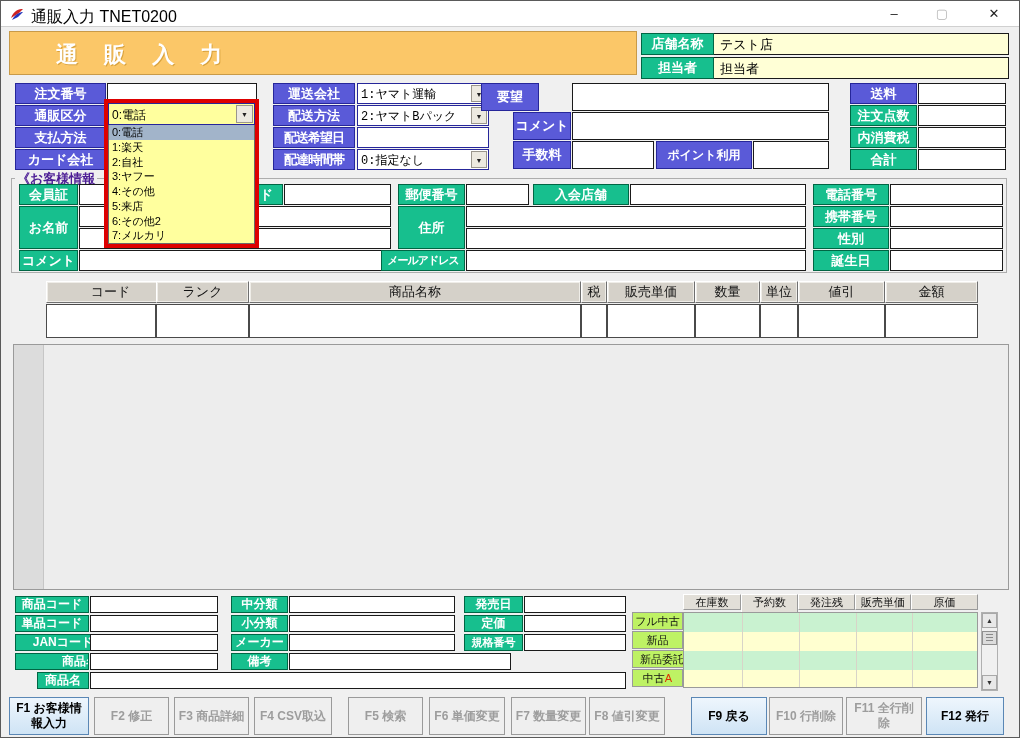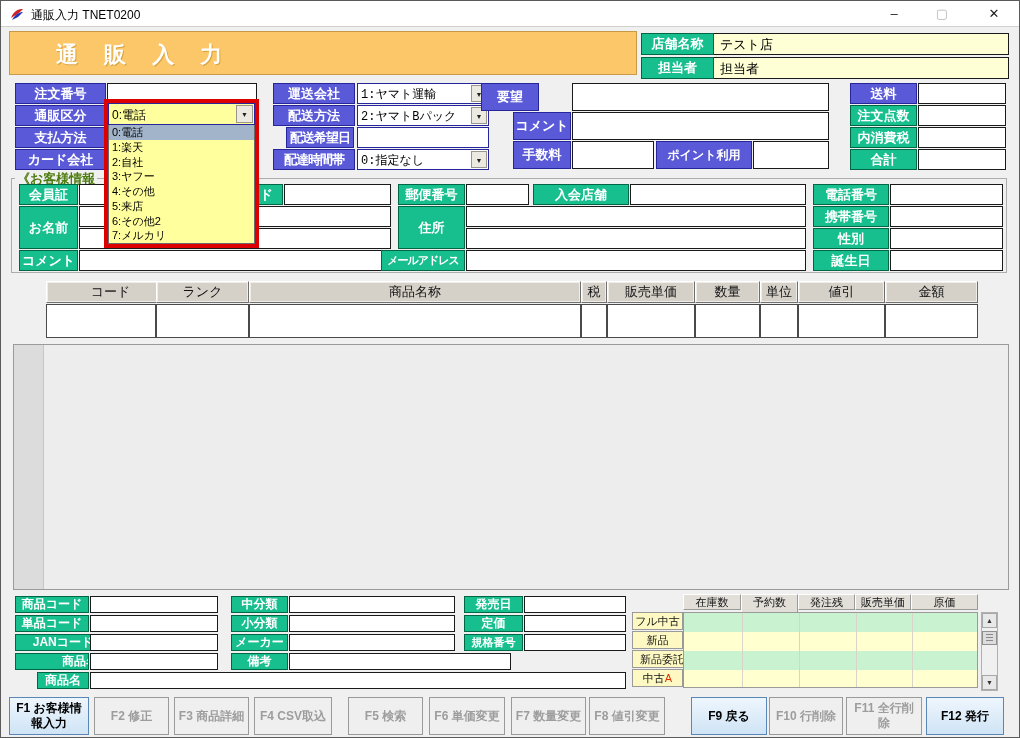--- a/index.html
+++ b/index.html
@@ -6,21 +6,21 @@
   html,body { background:#555; }
   body { font-family:"Liberation Sans","DejaVu Sans",sans-serif; }
   #app {
     position:relative; width:1020px; height:738px;
     background:#f0f0f0; border:1px solid #5a5a5a; overflow:hidden;
   }
 
   
   .titlebar { position:absolute; left:0; top:0; width:1020px; height:26px;
     background:#ffffff; border-bottom:1px solid #d0d0d0; }
-  .title-text { position:absolute; left:30px; top:6px; font-size:12px; color:#000; }
+  .title-text { position:absolute; left:30px; top:6px; font-size:16px; color:#000; }
   .win-btn { position:absolute; top:0; height:26px; width:42px; text-align:center;
     line-height:26px; font-size:13px; color:#222; }
   .win-btn.dim { color:#b5b5b5; }
 
   
   .banner { position:absolute; left:8px; top:30px; width:628px; height:44px;
     background:#fbc768; border:1px solid #c89a48; }
   .banner span { position:absolute; left:46px; top:8px; font-size:22px; font-weight:bold;
     color:#ffffff; letter-spacing:10px; text-shadow:1px 1px 0 #d9a23c; }
 
@@ -43,37 +43,37 @@
   .combo { position:absolute; background:#fff; border:1px solid #26269a;
     font-size:12px; }
   .combo .val { position:absolute; left:3px; top:2px; right:18px; overflow:hidden;
     white-space:nowrap; color:#000;font-family:Liberation Mono, monospace; }
   .combo .arrow { position:absolute; right:1px; top:1px; bottom:1px; width:16px;
     background:#ece9e0; border:1px solid #9a968c; text-align:center; font-size:7px;
     line-height:17px; color:#222; }
 
   
   .groupbox { position:absolute; border:1px solid #adadad; }
-  .section-title { position:absolute; color:#4d7c0f; font-weight:bold; font-size:13px;
+  .section-title { position:absolute; color:#4c1d95; font-weight:bold; font-size:13px;
     background:#f0f0f0; padding:0 2px; }
 
   
   .th { position:absolute; background:#d5d1c9; border:1px solid #8a8a8a;
     border-top-color:#ffffff; border-left-color:#ffffff; border-right-color:#6f6f6f;
     border-bottom-color:#6f6f6f; box-shadow:inset 0 0 0 1px #efede8;
     text-align:center; font-size:13px; line-height:20px; color:#111; }
   .tcell { position:absolute; background:#ffffff; border:1px solid #4a4a4a; }
 
   .bigpanel { position:absolute; left:12px; top:343px; width:996px; height:246px;
     background:#ededed; border:1px solid #9a9a9a; }
   .bigpanel .strip { position:absolute; left:0; top:0; width:30px; height:100%;
     background:#dcdcdc; border-right:1px solid #c6c6c6; }
 
   
-  .g-rowlbl { position:absolute; background:#fef9c3; border:1px solid #9a9a9a;
+  .g-rowlbl { position:absolute; background:#bef264; border:1px solid #9a9a9a;
     text-align:center; font-size:11px; line-height:16px; color:#111; }
   .g-rowlbl .red { color:#e03000; }
   .g-head { position:absolute; background:#e2dfd8; border:1px solid #9a9a9a;
     border-top-color:#fff; border-left-color:#fff; text-align:center; font-size:11px;
     line-height:14px; color:#111; }
   .g-data { position:absolute; border:1px solid #9a9a9a; background:#fff; overflow:hidden; }
   .g-row { position:relative; height:19px; }
   .g-row.even { background:#c9f2d0; } .g-row.odd { background:#ffffd0; }
   .g-sep { position:absolute; top:0; bottom:0; width:1px; background:#d8d4c8; }
   .sb { position:absolute; width:17px; background:#f0f0f0; border:1px solid #b0b0b0; }
@@ -145,21 +145,21 @@
   <div class="lbl lbl-blue lh21" style="left:272px;top:82px;width:82px;height:21px;">運送会社</div>
   <div class="combo" style="left:356px;top:82px;width:132px;height:21px;">
     <span class="val">1:ヤマト運輸</span>
     <span class="arrow">▼</span>
   </div>
   <div class="lbl lbl-blue lh21" style="left:272px;top:104px;width:82px;height:21px;">配送方法</div>
   <div class="combo" style="left:356px;top:104px;width:132px;height:21px;">
     <span class="val">2:ヤマトBパック</span>
     <span class="arrow">▼</span>
   </div>
-  <div class="lbl lbl-blue lh21 tight" style="left:285px;top:126px;width:68px;height:21px;font-size:13px;">配送希望日</div>
+  <div class="lbl lbl-blue lh21 tight" style="left:272px;top:126px;width:82px;height:21px;font-size:13px;">配送希望日</div>
   <div class="field" style="left:356px;top:126px;width:132px;height:21px;border-color:#26269a;"></div>
   <div class="lbl lbl-blue lh21 tight" style="left:272px;top:148px;width:82px;height:21px;font-size:13px;">配達時間帯</div>
   <div class="combo" style="left:356px;top:148px;width:132px;height:21px;">
     <span class="val">0:指定なし</span>
     <span class="arrow">▼</span>
   </div>
 
   <div class="lbl lbl-blue lh28" style="left:480px;top:82px;width:58px;height:28px;">要望</div>
   <div class="field" style="left:571px;top:82px;width:257px;height:28px;"></div>
   <div class="lbl lbl-blue lh28" style="left:512px;top:111px;width:58px;height:28px;">コメント</div>

